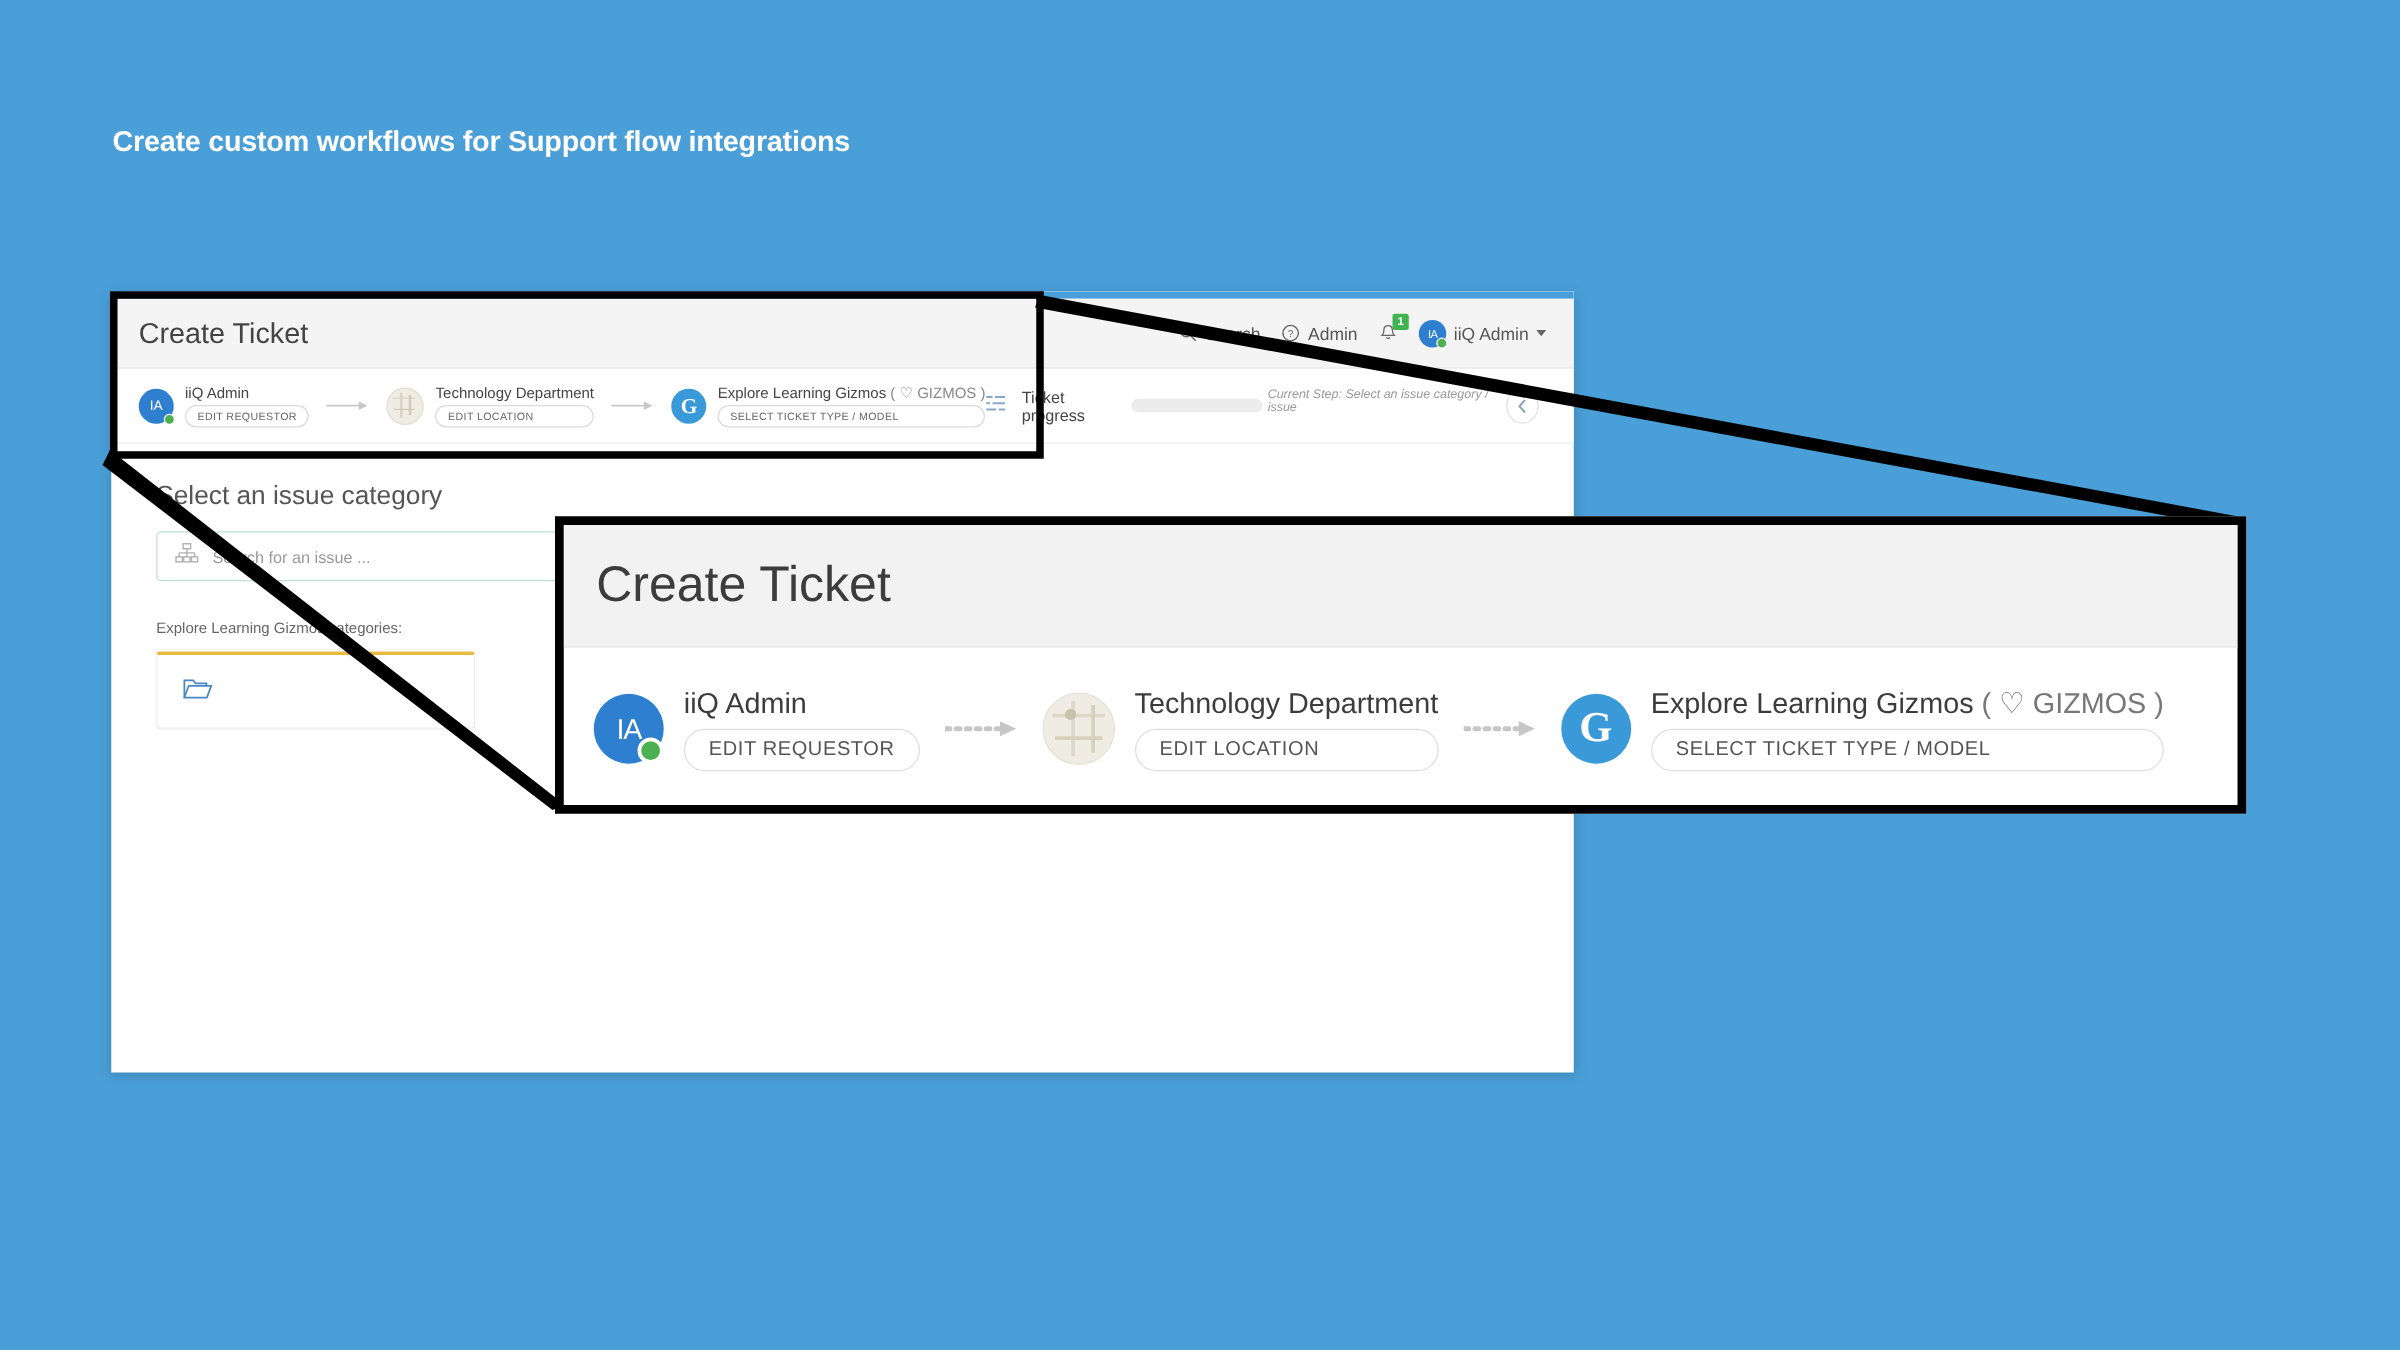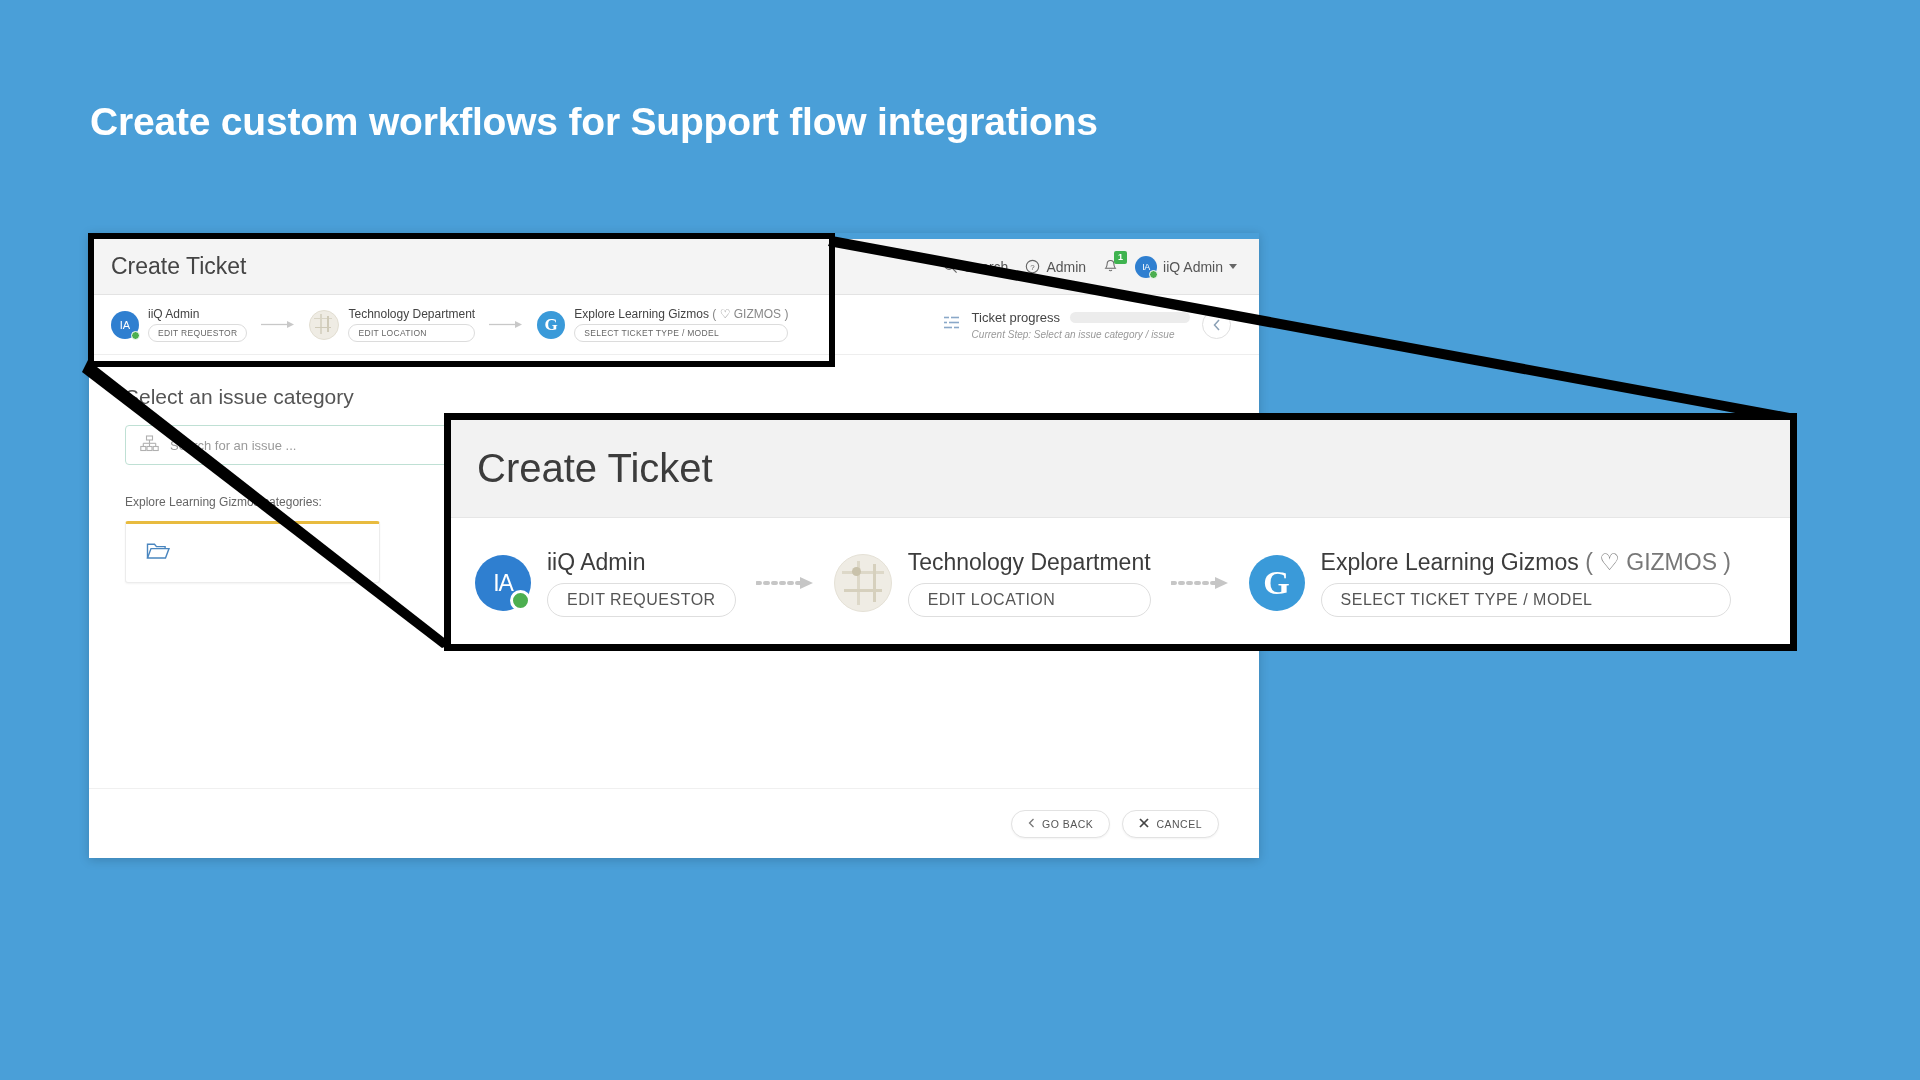--- a/index.html
+++ b/index.html
@@ -6,21 +6,21 @@
   body{
     width:1920px;height:1080px;
     background:#4a9fd8;
     font-family:"Liberation Sans", sans-serif;
     overflow:hidden;
     position:relative;
   }
   
   .headline{
     position:absolute;left:90px;top:100px;
-    font-size:39px;font-weight:bold;color:#ffffff;
+    font-size:23px;font-weight:bold;color:#ffffff;
     letter-spacing:-0.2px;white-space:nowrap;
   }
   
   .app-window{
     position:absolute;left:89px;top:233px;width:1170px;height:625px;
     background:#ffffff;
     box-shadow:0 2px 10px rgba(0,0,0,.18);
     overflow:hidden;
   }
   .app-topstrip{height:6px;background:#4a9fd8;width:100%;}
@@ -69,21 +69,21 @@
   .crumb-txt{display:flex;flex-direction:column;gap:3px;}
   .crumb-name{font-size:12px;color:#444;white-space:nowrap;}
   .crumb-name .tagpart{color:#888;}
   .crumb-btn{
     border:1px solid #dcdcdc;border-radius:11px;background:#fff;
     font-size:8.5px;color:#666;padding:3px 9px;letter-spacing:.3px;white-space:nowrap;
     display:inline-block;
   }
   .crumb-arrow{margin:0 14px;display:flex;align-items:center;}
   .prog-block{margin-left:auto;display:flex;align-items:center;gap:12px;padding-right:6px;}
-  .prog-inner{display:flex;flex-direction:column;gap:4px;align-items:flex-start;}
+  .prog-inner{display:flex;gap:4px;align-items:flex-start;}
   .prog-top{display:flex;align-items:center;gap:10px;}
   .prog-label{font-size:13px;color:#444;}
   .prog-bar{width:120px;height:11px;border-radius:6px;background:#ececec;overflow:hidden;}
   .prog-fill{height:100%;width:52%;background:#f5c451;border-radius:6px;}
   .prog-sub{font-size:10px;color:#999;font-style:italic;}
   .round-btn{
     width:27px;height:27px;border-radius:50%;border:1px solid #e0e0e0;background:#fff;
     display:flex;align-items:center;justify-content:center;color:#8aa0b5;font-size:12px;
   }
   
@@ -310,39 +310,20 @@
           <svg width="24" height="20" viewBox="0 0 24 20">
               <path d="M1.5 17V3.2h7l2 2.4h8.6V7" fill="none" stroke="#4a86bf" stroke-width="1.4"></path>
               <path d="M1.5 17 L5 7.6 H23 L19.5 17 Z" fill="none" stroke="#4a86bf" stroke-width="1.4"></path>
             </svg>
         </span>
         <span class="cat-name"></span>
       </div>
     </div>
   </div>
 
-  <div class="app-footer">
-    <div class="pill-btn">
-      <span>
-        <svg width="7" height="10" viewBox="0 0 7 10">
-            <polyline points="5.5,1 1.5,5 5.5,9" fill="none" stroke="#777" stroke-width="1.3"></polyline>
-          </svg>
-      </span>
-      <span>GO BACK</span>
-    </div>
-    <div class="pill-btn">
-      <span>
-        <svg width="10" height="10" viewBox="0 0 10 10">
-            <line x1="1" y1="1" x2="9" y2="9" stroke="#444" stroke-width="1.7"></line>
-            <line x1="9" y1="1" x2="1" y2="9" stroke="#444" stroke-width="1.7"></line>
-          </svg>
-      </span>
-      <span>CANCEL</span>
-    </div>
-  </div>
 </div>
 
 <svg class="connector">
 
   <polygon points="832,236 1795,414 1795,424 828,246" fill="#000"></polygon>
 
   <polygon points="88,360 452,644 442,648 82,372" fill="#000"></polygon>
 </svg>
 
 <div class="src-box"></div>

